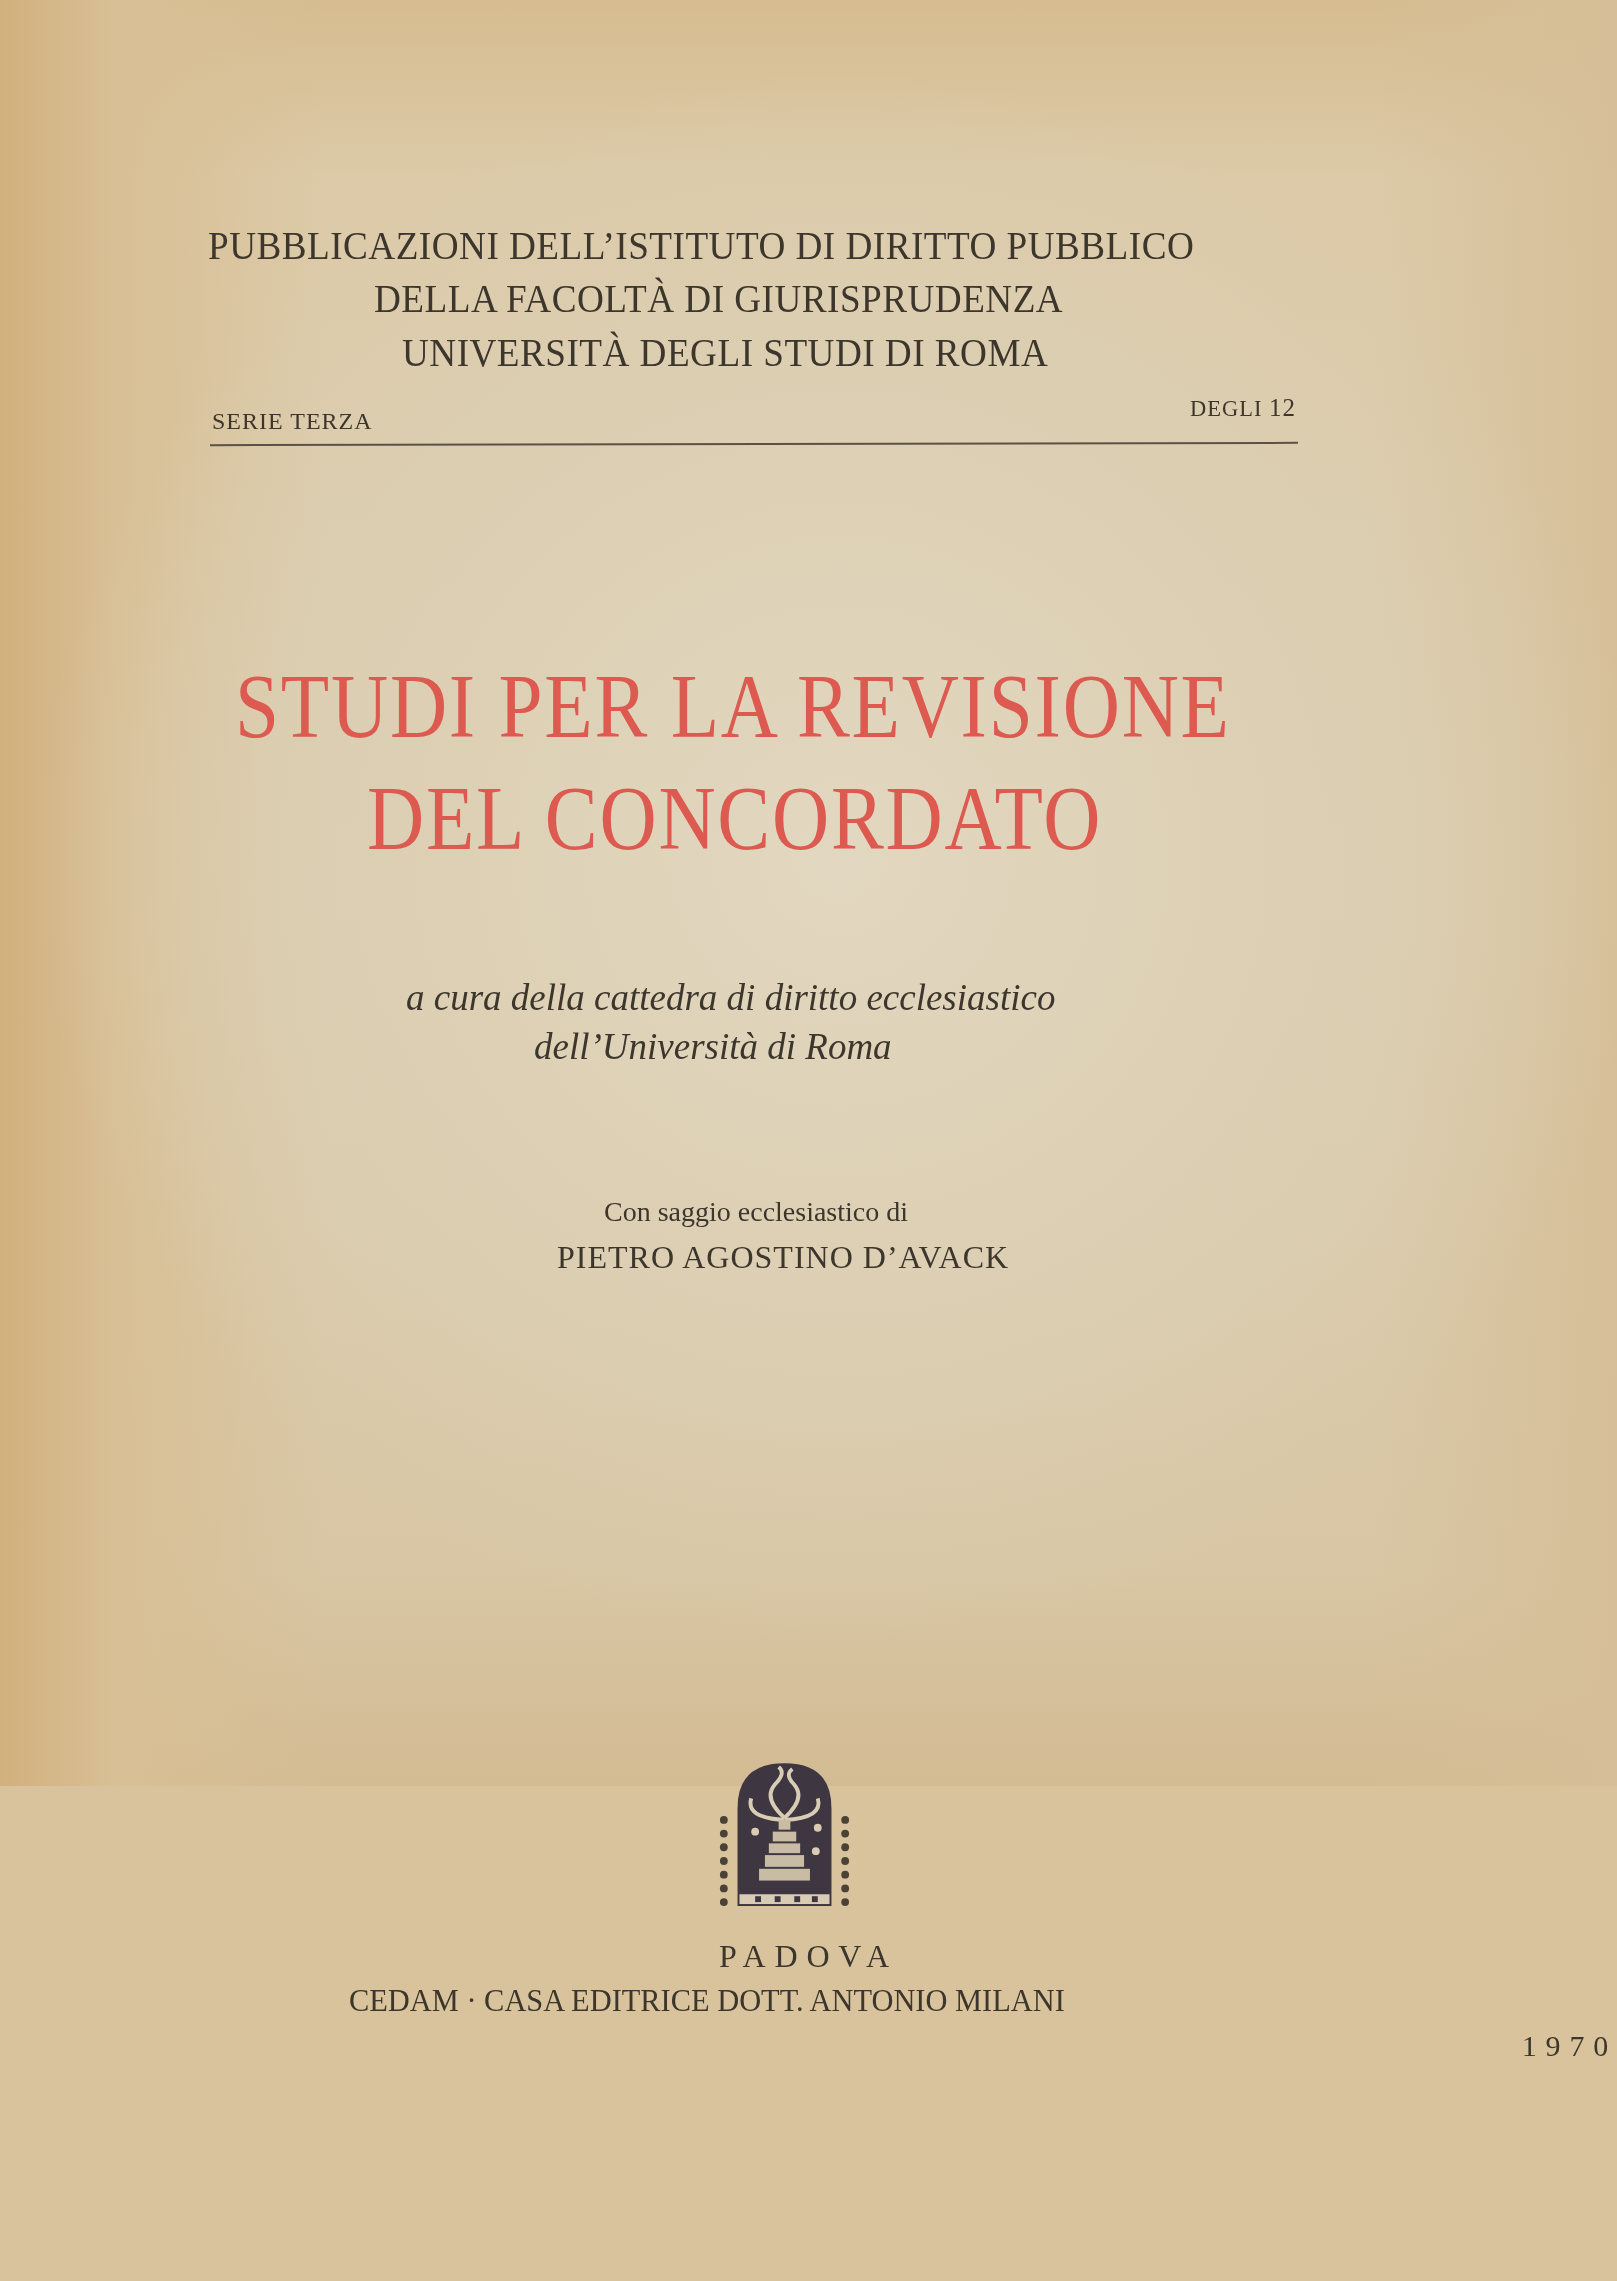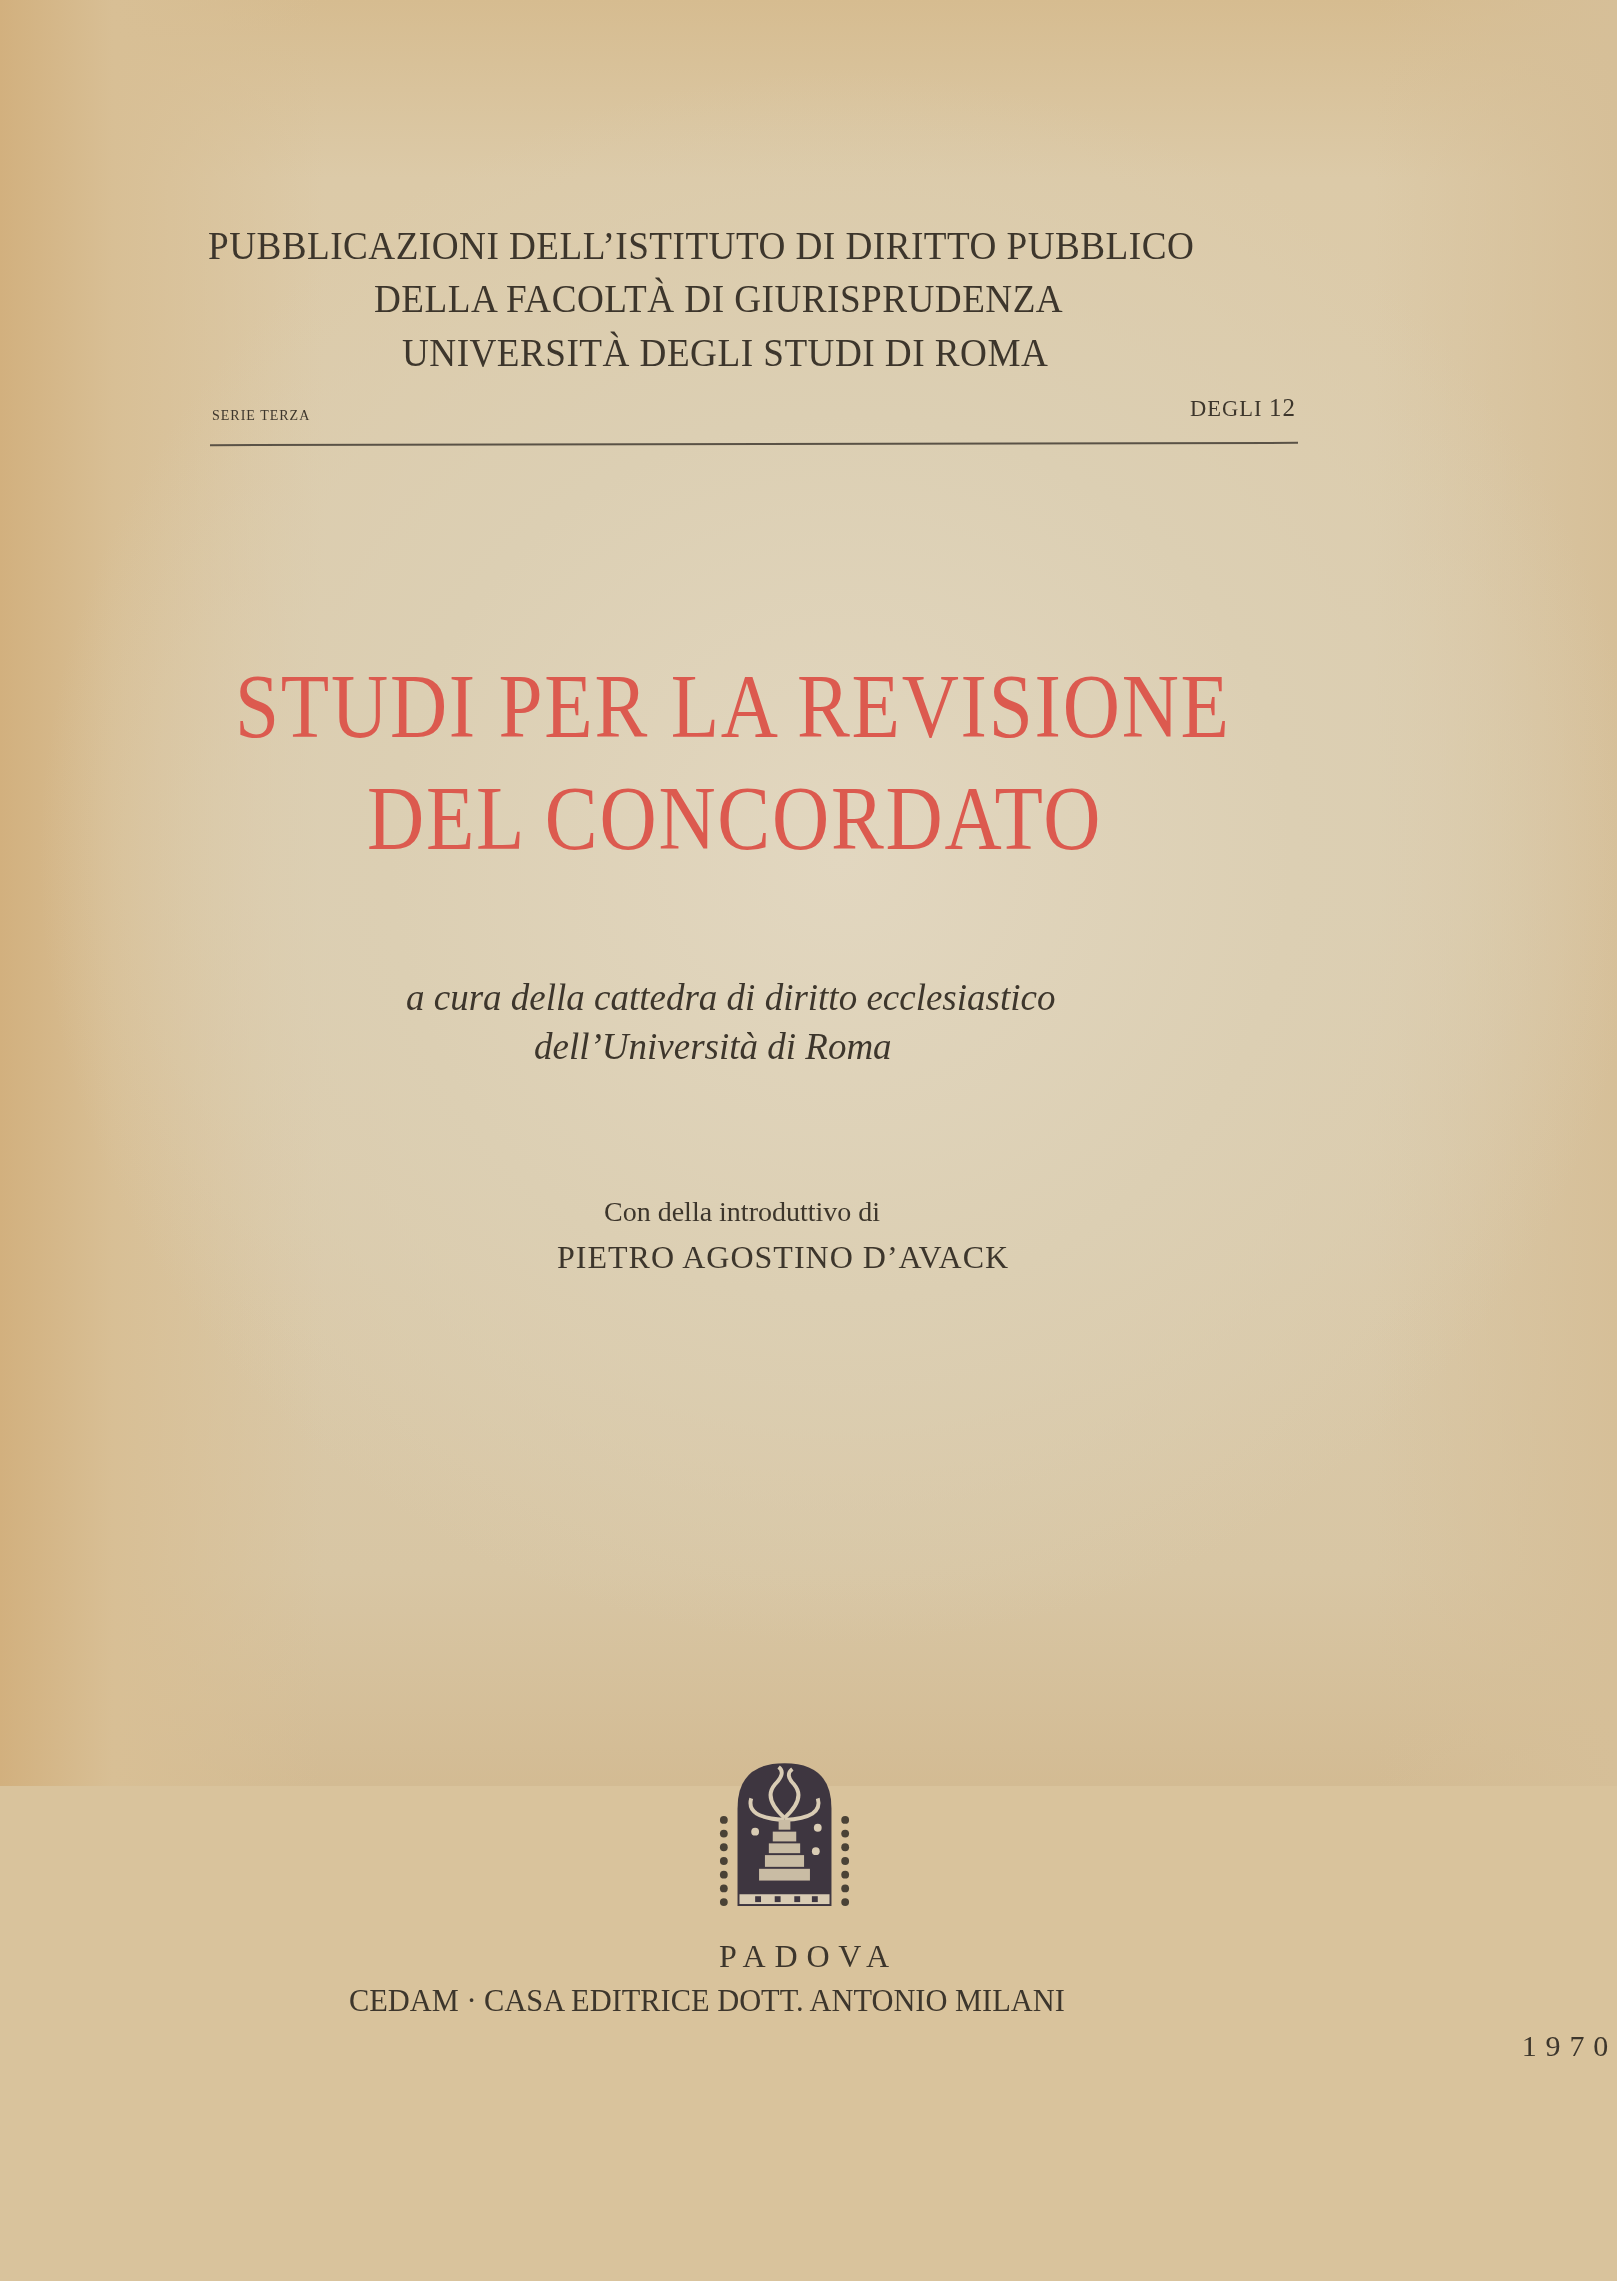--- a/index.html
+++ b/index.html
@@ -16,21 +16,21 @@
   }
   .serif { font-family: "Liberation Serif", "DejaVu Serif", serif; }
   .ink { color: #3d362c; }
   .red { color: #dc5a4f; }
 
   .series-line { position: absolute; white-space: nowrap; font-size: 40px; letter-spacing: 0.5px; transform: scaleX(0.93); transform-origin: left; }
   #l1 { left: 208px; top: 222px; }
   #l2 { left: 374px; top: 275px; }
   #l3 { left: 402px; top: 329px; }
 
-  .small-caps { position: absolute; font-size: 14px; letter-spacing: 1px; }
+  .small-caps { position: absolute; font-size: 24px; letter-spacing: 1px; }
   #serie { left: 212px; top: 408px; }
   #volume { right: 321px; top: 394px; font-size: 22.5px; }
   #volume .num { font-size: 25px; margin-top: 29px; }
 
   .rule { position: absolute; left: 210px; top: 443px; width: 1088px; height: 2px; background: #5a5246; transform: rotate(-0.12deg); }
 
   .title-line { position: absolute; white-space: nowrap; font-size: 90px; letter-spacing: 2px; transform: scaleX(0.88); transform-origin: left; }
   #t1 { left: 235px; top: 655px; }
   #t2 { left: 367px; top: 767px; }
 
@@ -63,21 +63,21 @@
   </div>
 
   <div class="rule"></div>
 
   <div id="t1" class="title-line serif red">STUDI PER LA REVISIONE</div>
   <div id="t2" class="title-line serif red">DEL CONCORDATO</div>
 
   <div id="i1" class="italic-line serif ink">a cura della cattedra di diritto ecclesiastico</div>
   <div id="i2" class="italic-line serif ink">dell’Università di Roma</div>
 
-  <div id="saggio" class="serif ink">Con della introduttivo di</div>
+  <div id="saggio" class="serif ink">Con saggio ecclesiastico di</div>
   <div id="author" class="serif ink">PIETRO AGOSTINO D’AVACK</div>
 
   <div class="logo">
     <svg width="137" height="157" viewBox="0 0 140 160">
 
       <g fill="#4a4236">
         <circle cx="8" cy="62" r="4"></circle>
           <circle cx="8" cy="76" r="4"></circle>
           <circle cx="8" cy="90" r="4"></circle>
         <circle cx="8" cy="104" r="4"></circle>

